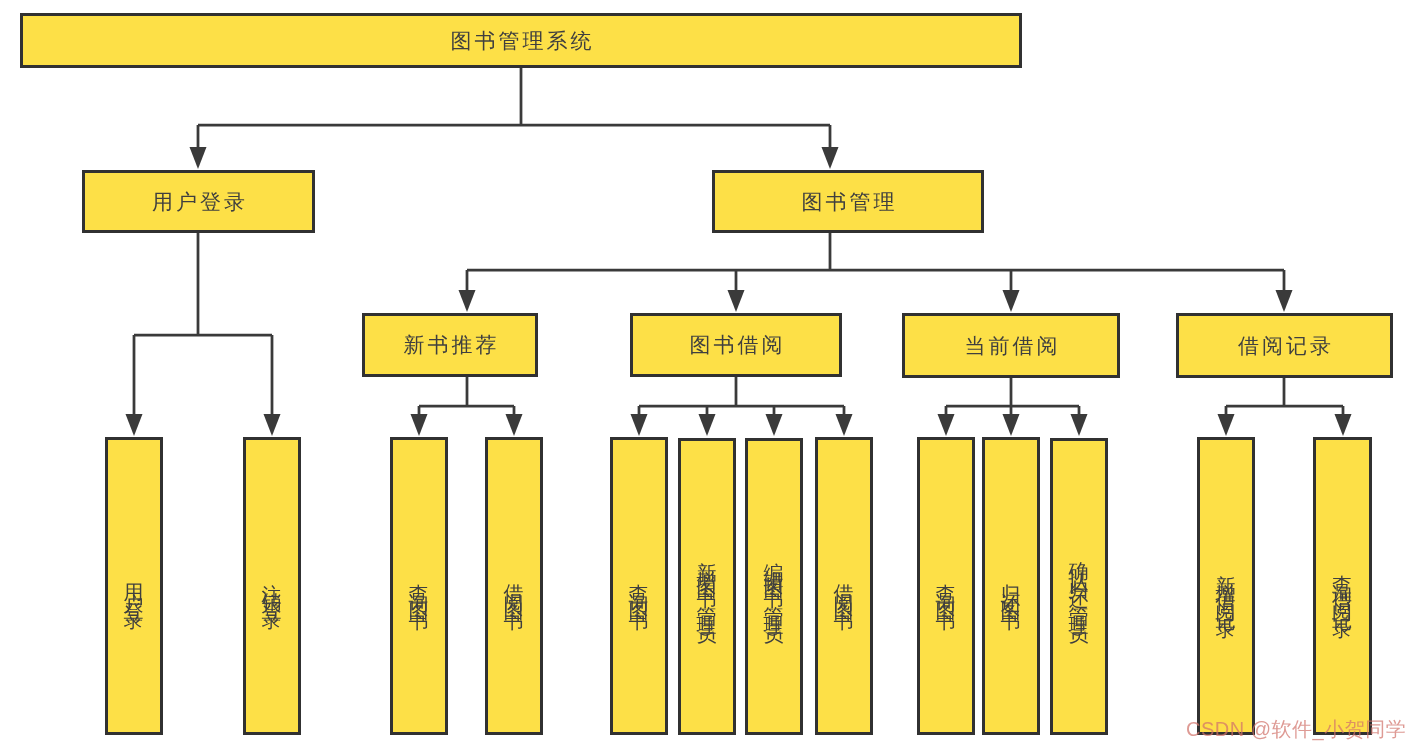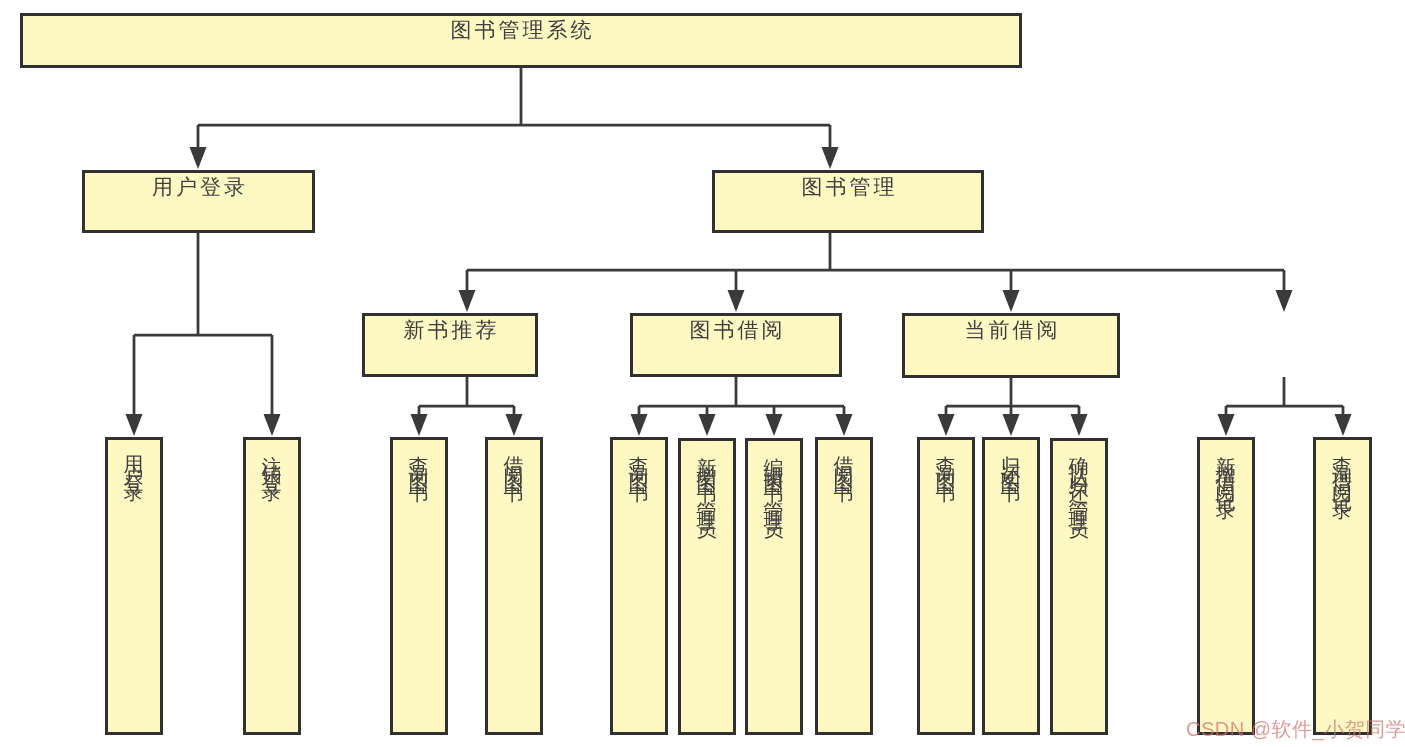--- a/index.html
+++ b/index.html
@@ -1,22 +1,22 @@
 <!DOCTYPE html>
 <html><head>
 <meta charset="utf-8">
 <style>
   html,body{margin:0;padding:0;background:#ffffff;}
   body{width:1405px;height:747px;font-family:"Liberation Sans","DejaVu Sans",sans-serif;}
   .canvas{position:relative;width:1405px;height:747px;background:#ffffff;overflow:hidden;}
   svg.connectors{position:absolute;left:0;top:0;width:1405px;height:747px;}
   .node{
     position:absolute;box-sizing:border-box;
-    border:3px solid #313131;background:#fef9c3;
-    display:flex;justify-content:center;
+    border:3px solid #313131;background:#fde047;
+    display:flex;align-items:center;justify-content:center;
     color:#3f3f3f;
   }
   .node.h .lbl{font-size:21px;letter-spacing:3px;text-indent:3px;white-space:nowrap;}
   .node.v .lbl{
     writing-mode:vertical-rl;text-orientation:mixed;
     font-size:20px;letter-spacing:9px;line-height:1;
   }
   .watermark{
     position:absolute;left:1186px;top:716px;
     font-size:20px;letter-spacing:0.5px;white-space:nowrap;
@@ -73,20 +73,23 @@
 
   <div class="node h" style="left:362px;top:313px;width:176px;height:64px">
     <span class="lbl">新书推荐</span>
   </div>
   <div class="node h" style="left:902px;top:313px;width:218px;height:65px">
     <span class="lbl">当前借阅</span>
   </div>
   <div class="node h" style="left:630px;top:313px;width:212px;height:64px">
     <span class="lbl">图书借阅</span>
   </div>
+  <div class="node h" style="left:1176px;top:313px;width:217px;height:65px">
+    <span class="lbl">借阅记录</span>
+  </div>
 
   <div class="node v" style="left:105px;top:437px;width:58px;height:298px">
     <span class="lbl">用户登录</span>
   </div>
   <div class="node v" style="left:243px;top:437px;width:58px;height:298px">
     <span class="lbl">注销登录</span>
   </div>
 
   <div class="node v" style="left:390px;top:437px;width:58px;height:298px">
     <span class="lbl">查询图书</span>

